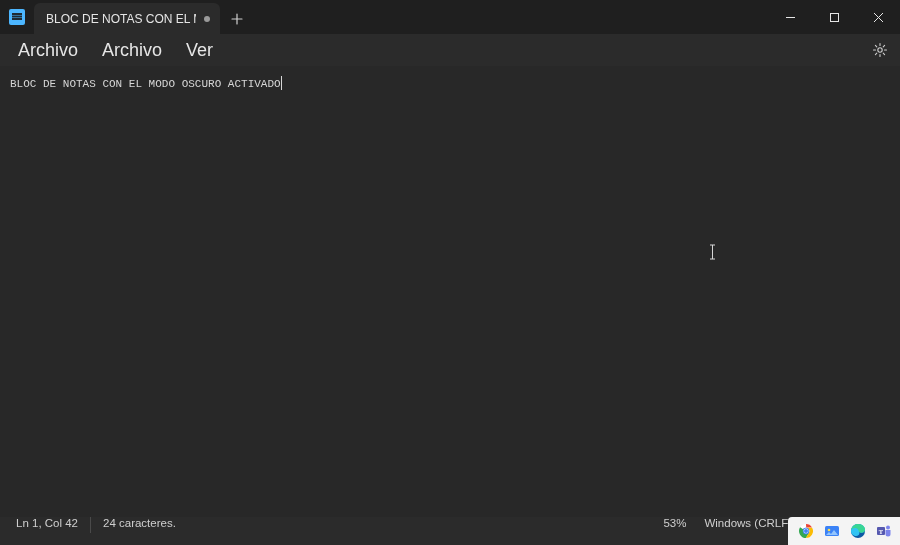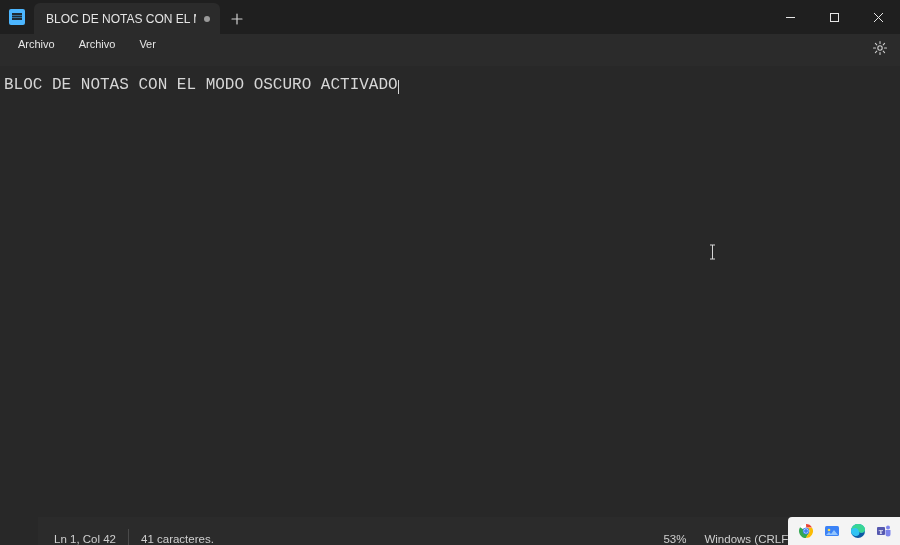--- a/index.html
+++ b/index.html
@@ -76,45 +76,45 @@
   .win-btn {
     width: 44px;
     display: flex; align-items: center; justify-content: center;
   }
   .win-btn svg { width: 11px; height: 11px; }
 
   
   .menubar {
     height: 32px;
     display: flex;
-    align-items: flex-start;
+    align-items: center;
     background: #2b2b2b;
     padding: 0 6px;
-    font-size: 11px;
+    font-size: 18px;
     color: #e6e6e6;
   }
   .menu-item {
     padding: 4px 12px;
     border-radius: 4px;
   }
   .settings-btn {
     margin-left: auto;
     padding: 6px;
     display: flex; align-items: center; justify-content: center;
   }
   .settings-btn svg { width: 16px; height: 16px; }
 
   
   .editor-area {
     position: relative;
     height: calc(545px - 34px - 32px - 28px);
     background: #282828;
-    padding: 10px 4px;
+    padding: 10px 10px;
     font-family: Consolas, "Courier New", monospace;
-    font-size: 16px;
+    font-size: 11px;
     color: #d6d6d6;
   }
   .editor-text {
     white-space: pre;
     display: inline;
   }
   .caret {
     display: inline-block;
     width: 1px; height: 14px;
     background: #d6d6d6;
@@ -130,26 +130,25 @@
     pointer-events: none;
   }
   .ibeam-cursor svg { width: 9px; height: 16px; }
 
   
   .statusbar {
     position: absolute;
     bottom: 0; left: 0; right: 0;
     height: 28px;
     display: flex;
-    align-items: flex-end;
+    align-items: flex-start;
     font-size: 11.5px;
     color: #cfcfcf;
     background: #2b2b2b;
     padding-left: 16px;
-    margin-left: 38px;
   }
   .statusbar .sep {
     width: 1px; height: 16px; background: #4a4a4a;
     margin: 0 12px;
   }
   .status-zoom { margin-left: auto; padding: 0 18px; }
   .status-eol { padding: 0 18px 0 0; margin-right: 90px; }
 
   
   .tray {
@@ -223,21 +222,21 @@
     <div class="ibeam-cursor">
       <svg viewBox="0 0 9 16">
           <path d="M4.5 1v14M2 1h5M2 15h5" stroke="#d6d6d6" stroke-width="1"></path>
         </svg>
     </div>
   </div>
 
   <div class="statusbar">
     <span>Ln 1, Col 42</span>
     <span class="sep"></span>
-    <span>41 caracteres.</span>
+    <span>24 caracteres.</span>
     <span class="status-zoom">53%</span>
     <span class="status-eol">Windows (CRLF)</span>
   </div>
 
   <div class="tray">
     <div class="tray-icon">
       <svg viewBox="0 0 16 16">
           <circle cx="8" cy="8" r="7" fill="#fff"></circle>
           <circle cx="8" cy="8" r="3.2" fill="#4285f4"></circle>
           <path d="M8 1a7 7 0 0 1 6 3.4H8.2" fill="#ea4335"></path>

